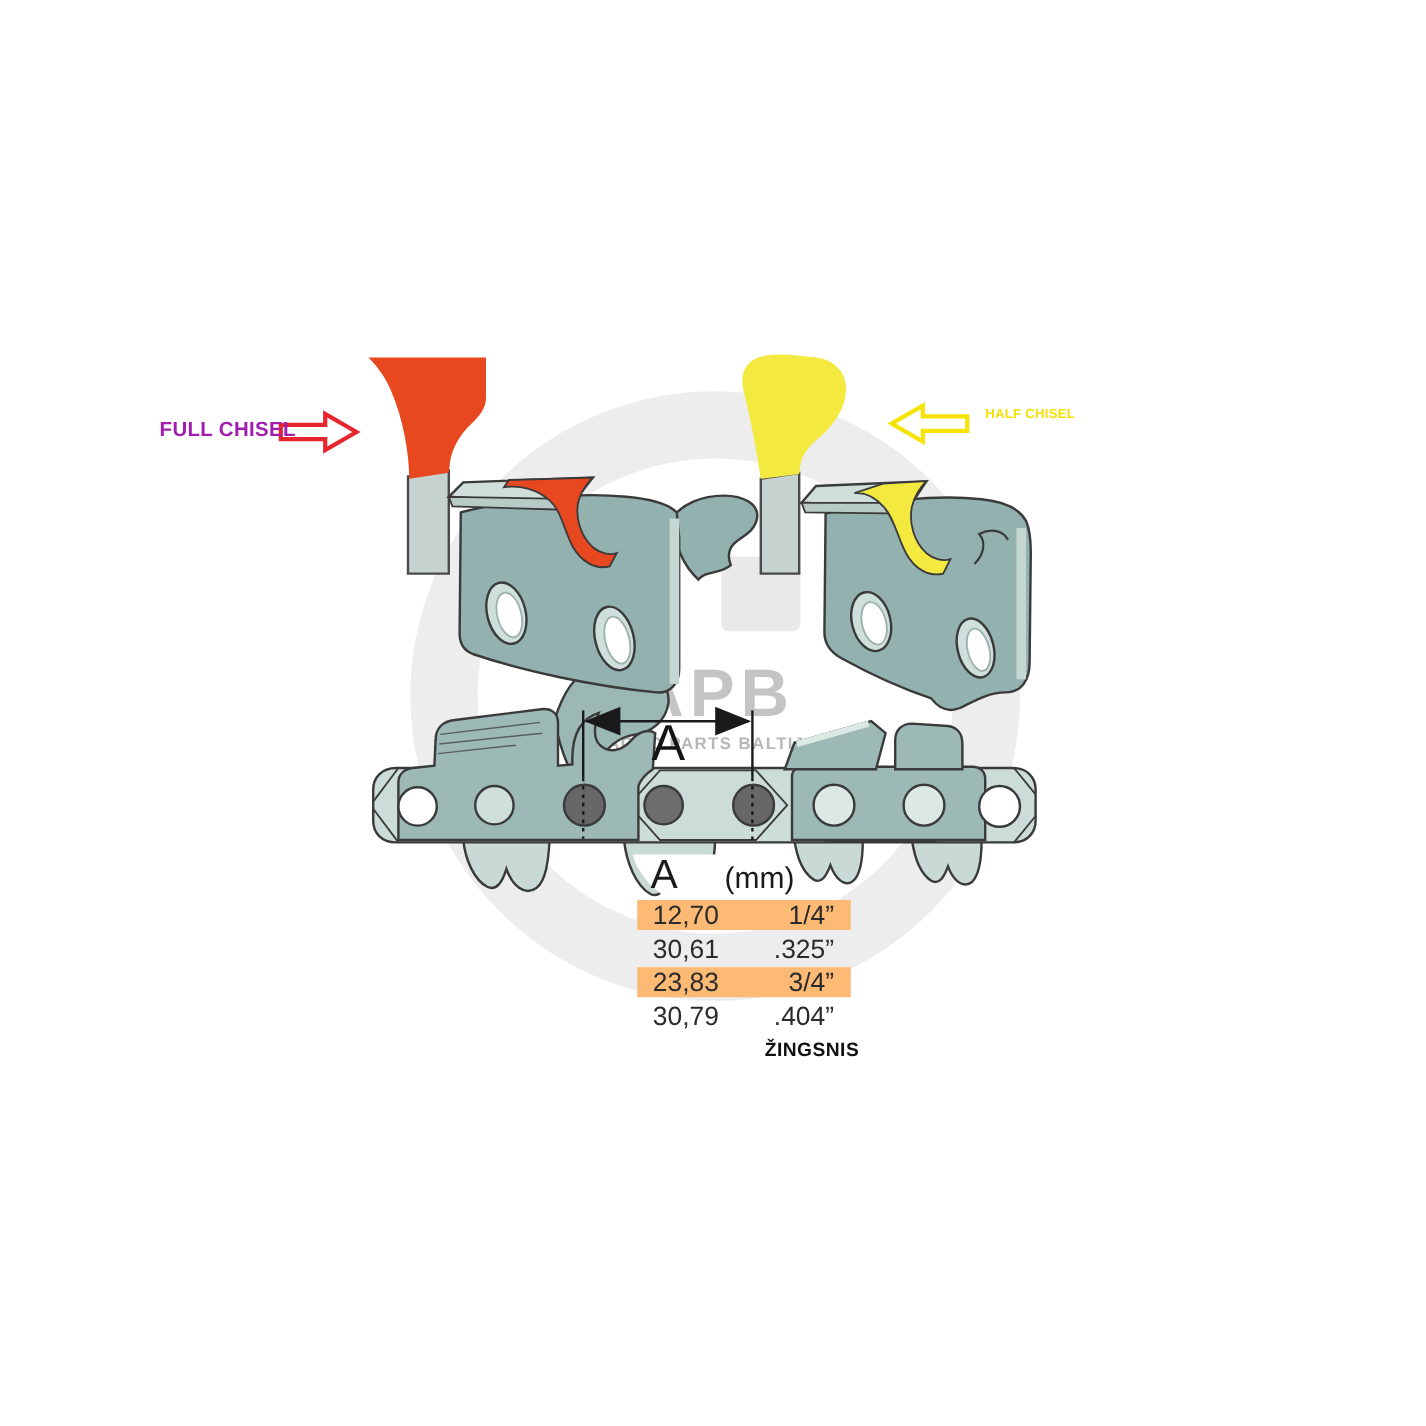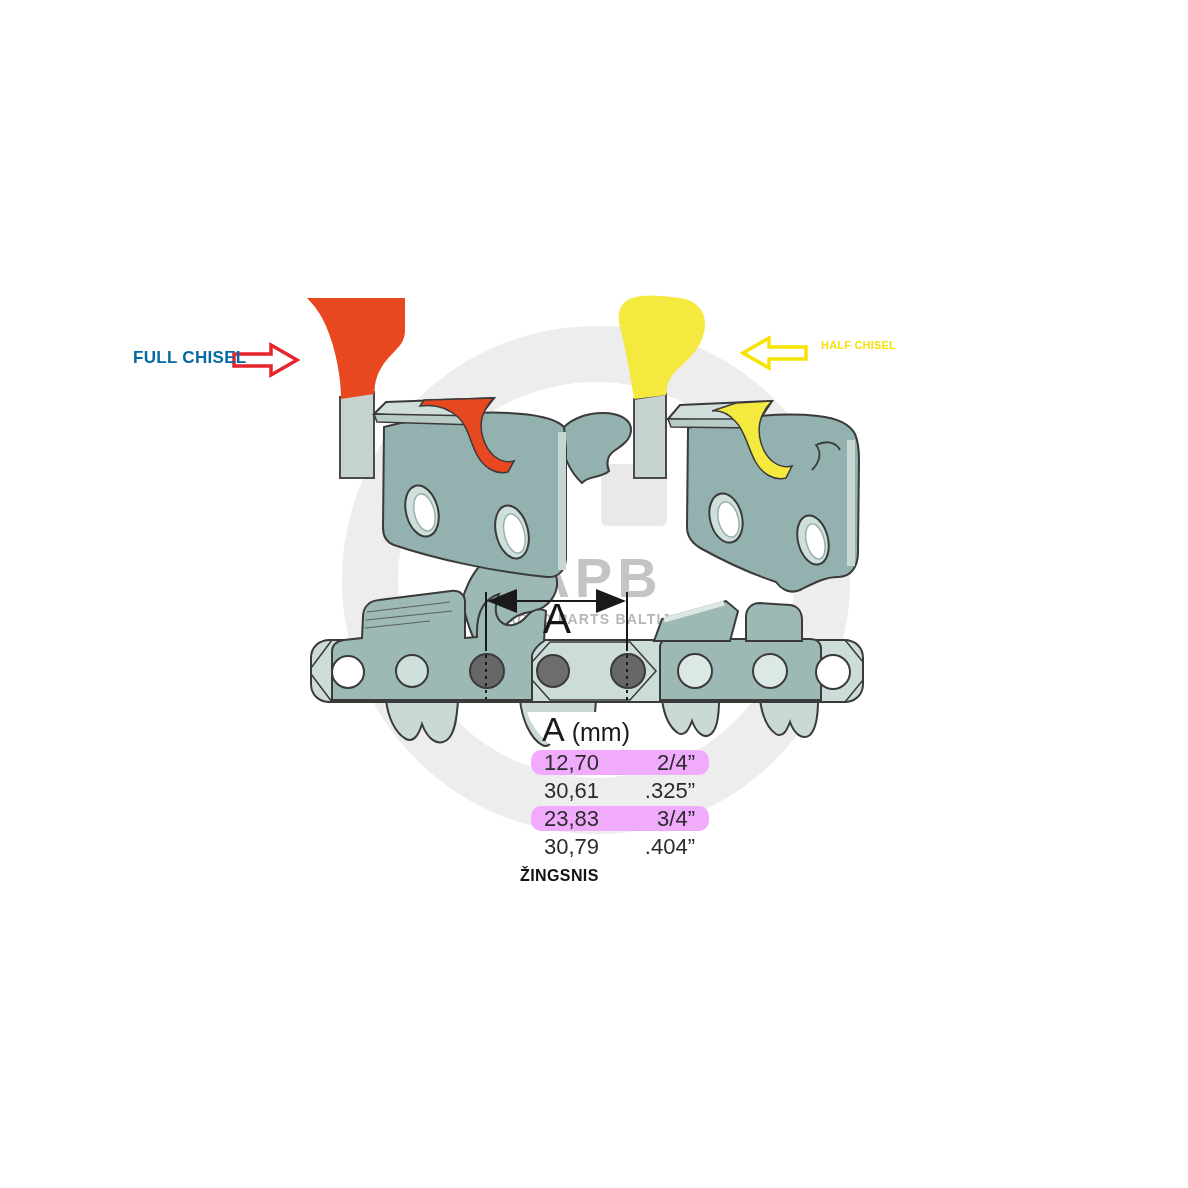--- a/index.html
+++ b/index.html
@@ -1,33 +1,33 @@
 <!DOCTYPE html>
 <html><head>
 <meta charset="utf-8">
 <style>
   html,body{margin:0;padding:0;background:#ffffff;}
   .stage{position:relative;width:1188px;height:1188px;background:#fff;overflow:hidden;
          font-family:"Liberation Sans",sans-serif;}
   .stage svg{position:absolute;left:0;top:0;}
   .lbl{position:absolute;font-weight:700;white-space:nowrap;}
-  .lbl.full{left:133px;top:348px;font-size:17px;color:#0369a1;letter-spacing:.3px;}
+  .lbl.full{left:133px;top:348px;font-size:17px;color:#a21caf;letter-spacing:.3px;}
   .lbl.half{left:821px;top:339px;font-size:11px;color:#f5e20c;letter-spacing:.2px;}
   .dimA{position:absolute;left:543px;top:595px;font-size:42px;color:#141414;
         font-family:"Liberation Sans",sans-serif;}
   .ptable{position:absolute;left:520px;top:710px;width:196px;}
   .phead{display:flex;align-items:baseline;gap:7px;margin-left:22px;color:#1a1a1a;height:38px;}
   .ph-sym{font-size:34px;}
-  .ph-unit{font-size:25px;}
+  .ph-unit{font-size:25px;margin-left:32px;}
   .prows{margin-top:2px;}
   .prow{box-sizing:border-box;width:178px;margin-left:11px;height:25px;margin-bottom:3px;
         display:flex;justify-content:space-between;align-items:center;
         padding:0 14px 0 13px;font-size:22px;color:#2b2b2b;}
-  .prow.hl{background:#f0abfc;border-radius:10px;}
-  .pcaption{margin-top:8px;width:196px;text-align:left;font-weight:700;font-size:16px;
+  .prow.hl{background:#fdba74;}
+  .pcaption{margin-top:8px;width:196px;text-align:right;font-weight:700;font-size:16px;
             color:#111;letter-spacing:.4px;}
   .wm1{font:700 56px "Liberation Sans",sans-serif;fill:#b6b6b6;letter-spacing:5px;opacity:.8;}
   .wm2{font:700 14px "Liberation Sans",sans-serif;fill:#b0b0b0;letter-spacing:1.2px;opacity:.9;}
 </style>
 </head>
 <body>
 
 <div class="stage">
 
 <svg width="1188" height="1188" viewBox="0 0 1188 1188">
@@ -129,21 +129,21 @@
 <div class="dimA">A</div>
 
 <div class="ptable">
   <div class="phead">
     <span class="ph-sym">A</span>
     <span class="ph-unit">(mm)</span>
   </div>
   <div class="prows">
         <div class="prow hl">
           <span>12,70</span>
-          <span>2/4”</span>
+          <span>1/4”</span>
         </div>
         <div class="prow">
           <span>30,61</span>
           <span>.325”</span>
         </div>
         <div class="prow hl">
           <span>23,83</span>
           <span>3/4”</span>
         </div>
         <div class="prow">

